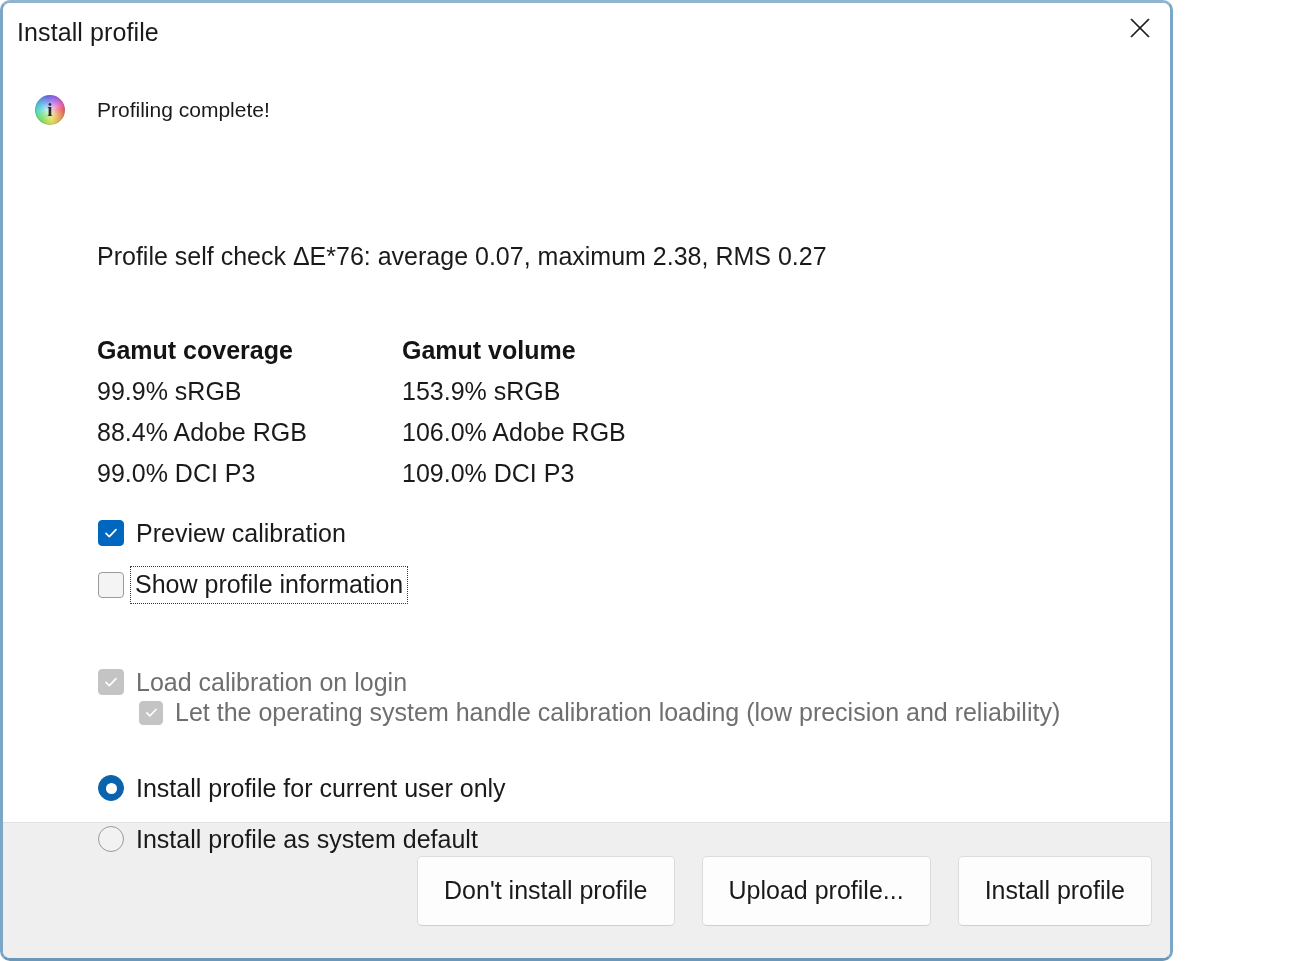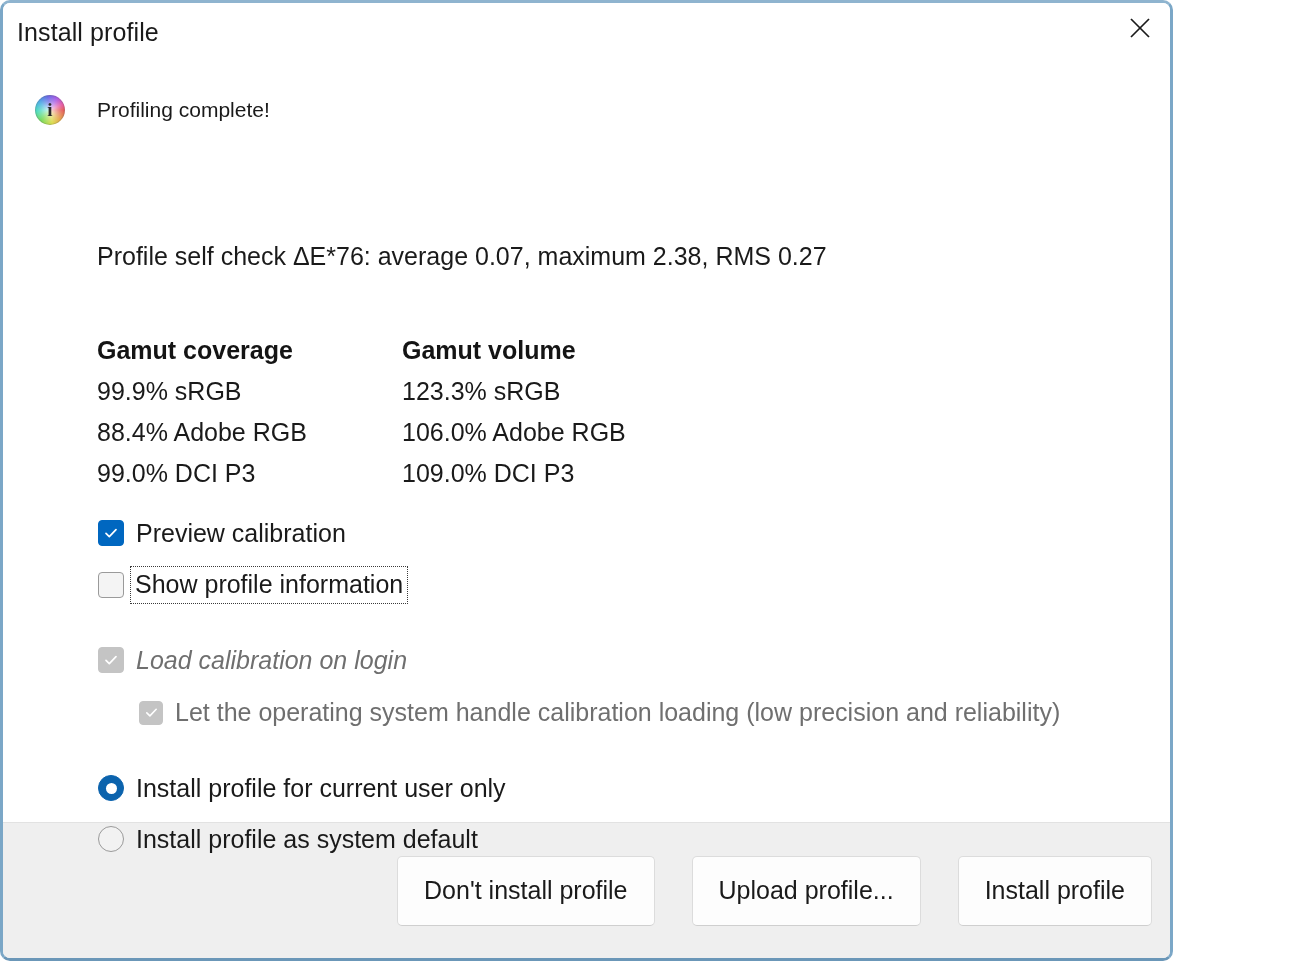--- a/index.html
+++ b/index.html
@@ -234,21 +234,21 @@
     box-sizing: border-box;
     height: 70px;
     background: #fdfdfd;
     border: 1px solid #dcdcdc;
     border-bottom-color: #cfcfcf;
     border-radius: 5px;
     font-family: "Liberation Sans", sans-serif;
     font-size: 25px;
     color: #1a1a1a;
     padding: 0 26px;
-    margin-left: 37px;
+    margin-left: 27px;
     cursor: pointer;
     white-space: nowrap;
     display: flex;
     align-items: center;
     justify-content: center;
   }
 </style>
 </head>
 <body>
 
@@ -279,41 +279,41 @@
 
     <div id="gamut">
       <div class="col">
         <div class="hdr">Gamut coverage</div>
         <div class="val">99.9% sRGB</div>
         <div class="val">88.4% Adobe RGB</div>
         <div class="val">99.0% DCI P3</div>
       </div>
       <div class="col">
         <div class="hdr">Gamut volume</div>
-        <div class="val">123.3% sRGB</div>
+        <div class="val">153.9% sRGB</div>
         <div class="val">106.0% Adobe RGB</div>
         <div class="val">109.0% DCI P3</div>
       </div>
     </div>
 
     <div class="opt-row" style="left:95px; top:455px;">
       <span class="cb checked">
         <svg width="16" height="16" viewBox="0 0 16 16">
           <path d="M3 8.4 L6.3 11.6 L13 4.6" fill="none" stroke="#ffffff" stroke-width="1.7" stroke-linecap="round" stroke-linejoin="round"></path>
         </svg>
       </span>
       <span class="opt-label">Preview calibration</span>
     </div>
 
     <div class="opt-row" style="left:95px; top:505px;">
       <span class="cb unchecked"></span>
       <span class="opt-label focus">Show profile information</span>
     </div>
 
-    <div class="opt-row" style="left:95px; top:582px;font-style:italic;">
+    <div class="opt-row" style="left:95px; top:604px;">
       <span class="cb disabled-checked">
         <svg width="16" height="16" viewBox="0 0 16 16">
           <path d="M3 8.4 L6.3 11.6 L13 4.6" fill="none" stroke="#ffffff" stroke-width="1.7" stroke-linecap="round" stroke-linejoin="round"></path>
         </svg>
       </span>
       <span class="opt-label disabled">Load calibration on login</span>
     </div>
 
     <div class="opt-row" style="left:136px; top:635px;">
       <span class="cb disabled-checked small">

